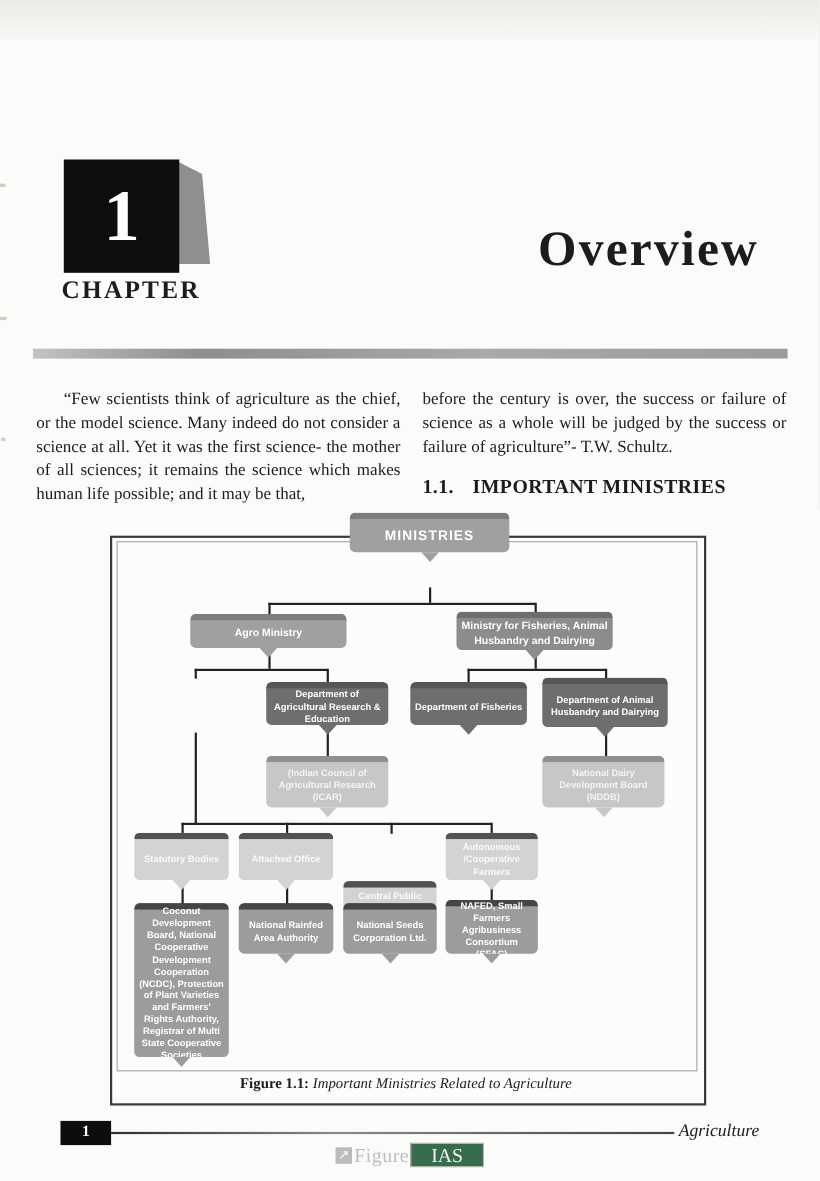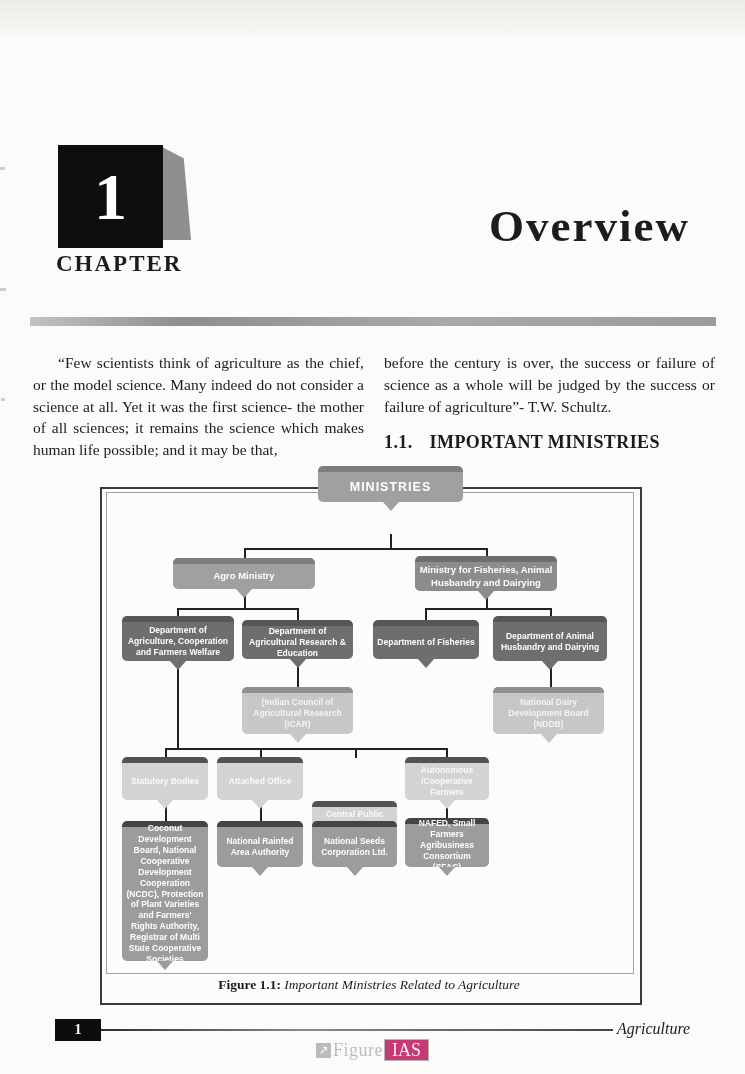--- a/index.html
+++ b/index.html
@@ -77,21 +77,21 @@
   .footer-rule{position:absolute;left:101px;top:1029px;width:512px;height:1.5px;
     background:linear-gradient(to right,#2e2e2e,#8a8a8a 40%,#444);}
   .footer-right{position:absolute;left:617px;top:1020px;font-size:16px;font-style:italic;}
 
   .watermark{position:absolute;left:0;top:1040px;width:745px;text-align:center;
     color:#b3b3b1;opacity:.85;font-size:18px;}
   .wm-arrow{display:inline-block;width:15px;height:15px;background:#b0b0ae;color:#fff;
     font-size:12px;line-height:15px;vertical-align:2px;margin-right:2px;
     font-family:"Liberation Sans",sans-serif;}
   .wm-forum{letter-spacing:.5px;}
-  .wm-ias{background:#be185d;color:#efefed;border:1px solid #a8a8a6;padding:0 7px;
+  .wm-ias{background:#14532d;color:#efefed;border:1px solid #a8a8a6;padding:0 18px;
     margin-left:1px;}
 </style>
 </head>
 <body>
 
 <div class="page">
 
   <div class="scan-band"></div>
   <div class="scan-tick" style="left:0;top:167px;width:5px;height:3px"></div>
   <div class="scan-tick" style="left:0;top:288px;width:6px;height:3px"></div>
@@ -150,23 +150,20 @@
   <div class="node n-mid n-title" style="left:318px;top:466px;width:145px;height:36px">
     <span>MINISTRIES</span>
   </div>
   <div class="node n-mid n-l2" style="left:173px;top:558px;width:142px;height:31px">
     <span>Agro Ministry</span>
   </div>
   <div class="node n-mid2 n-l2" style="left:415px;top:556px;width:142px;height:35px">
     <span>Ministry for Fisheries, Animal Husbandry and Dairying</span>
   </div>
 
-  <div class="node n-dark" style="left:122px;top:616px;width:112px;height:45px">
-    <span>Department of Agriculture, Cooperation and Farmers Welfare</span>
-  </div>
   <div class="node n-dark" style="left:242px;top:620px;width:111px;height:39px">
     <span>Department of Agricultural Research &amp; Education</span>
   </div>
   <div class="node n-dark" style="left:373px;top:620px;width:106px;height:39px">
     <span>Department of Fisheries</span>
   </div>
   <div class="node n-dark" style="left:493px;top:616px;width:114px;height:45px">
     <span>Department of Animal Husbandry and Dairying</span>
   </div>
 

